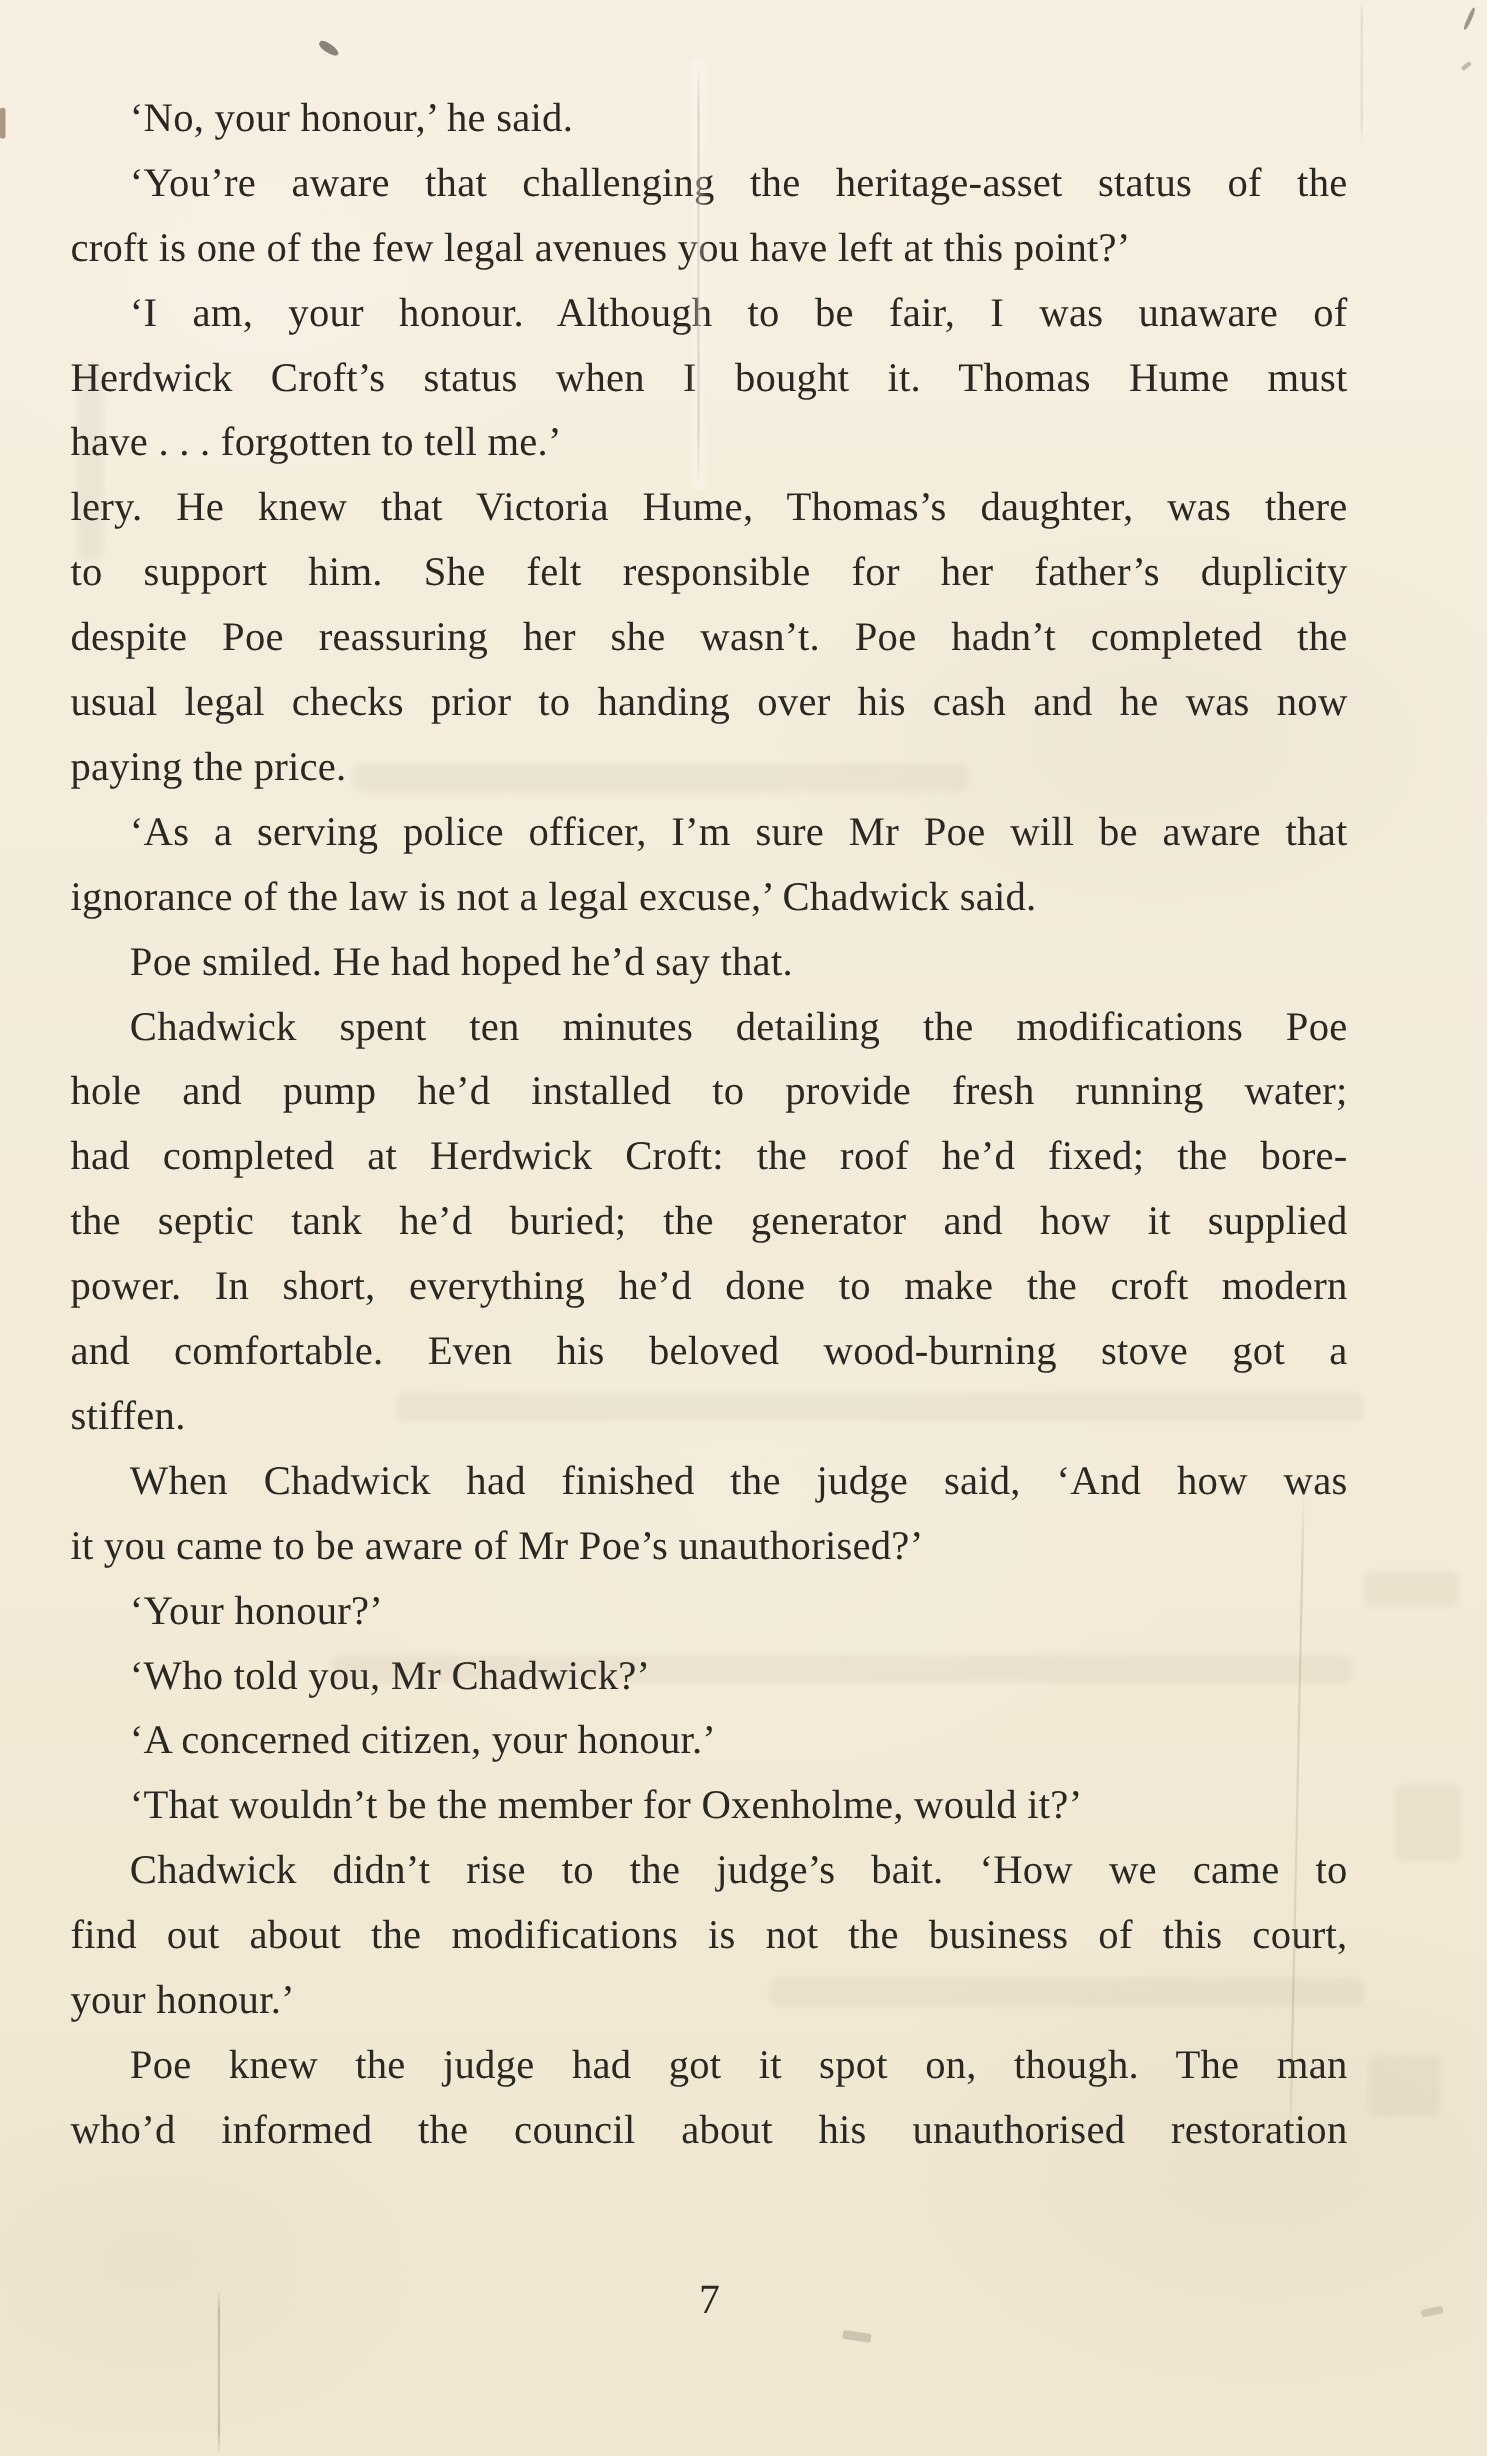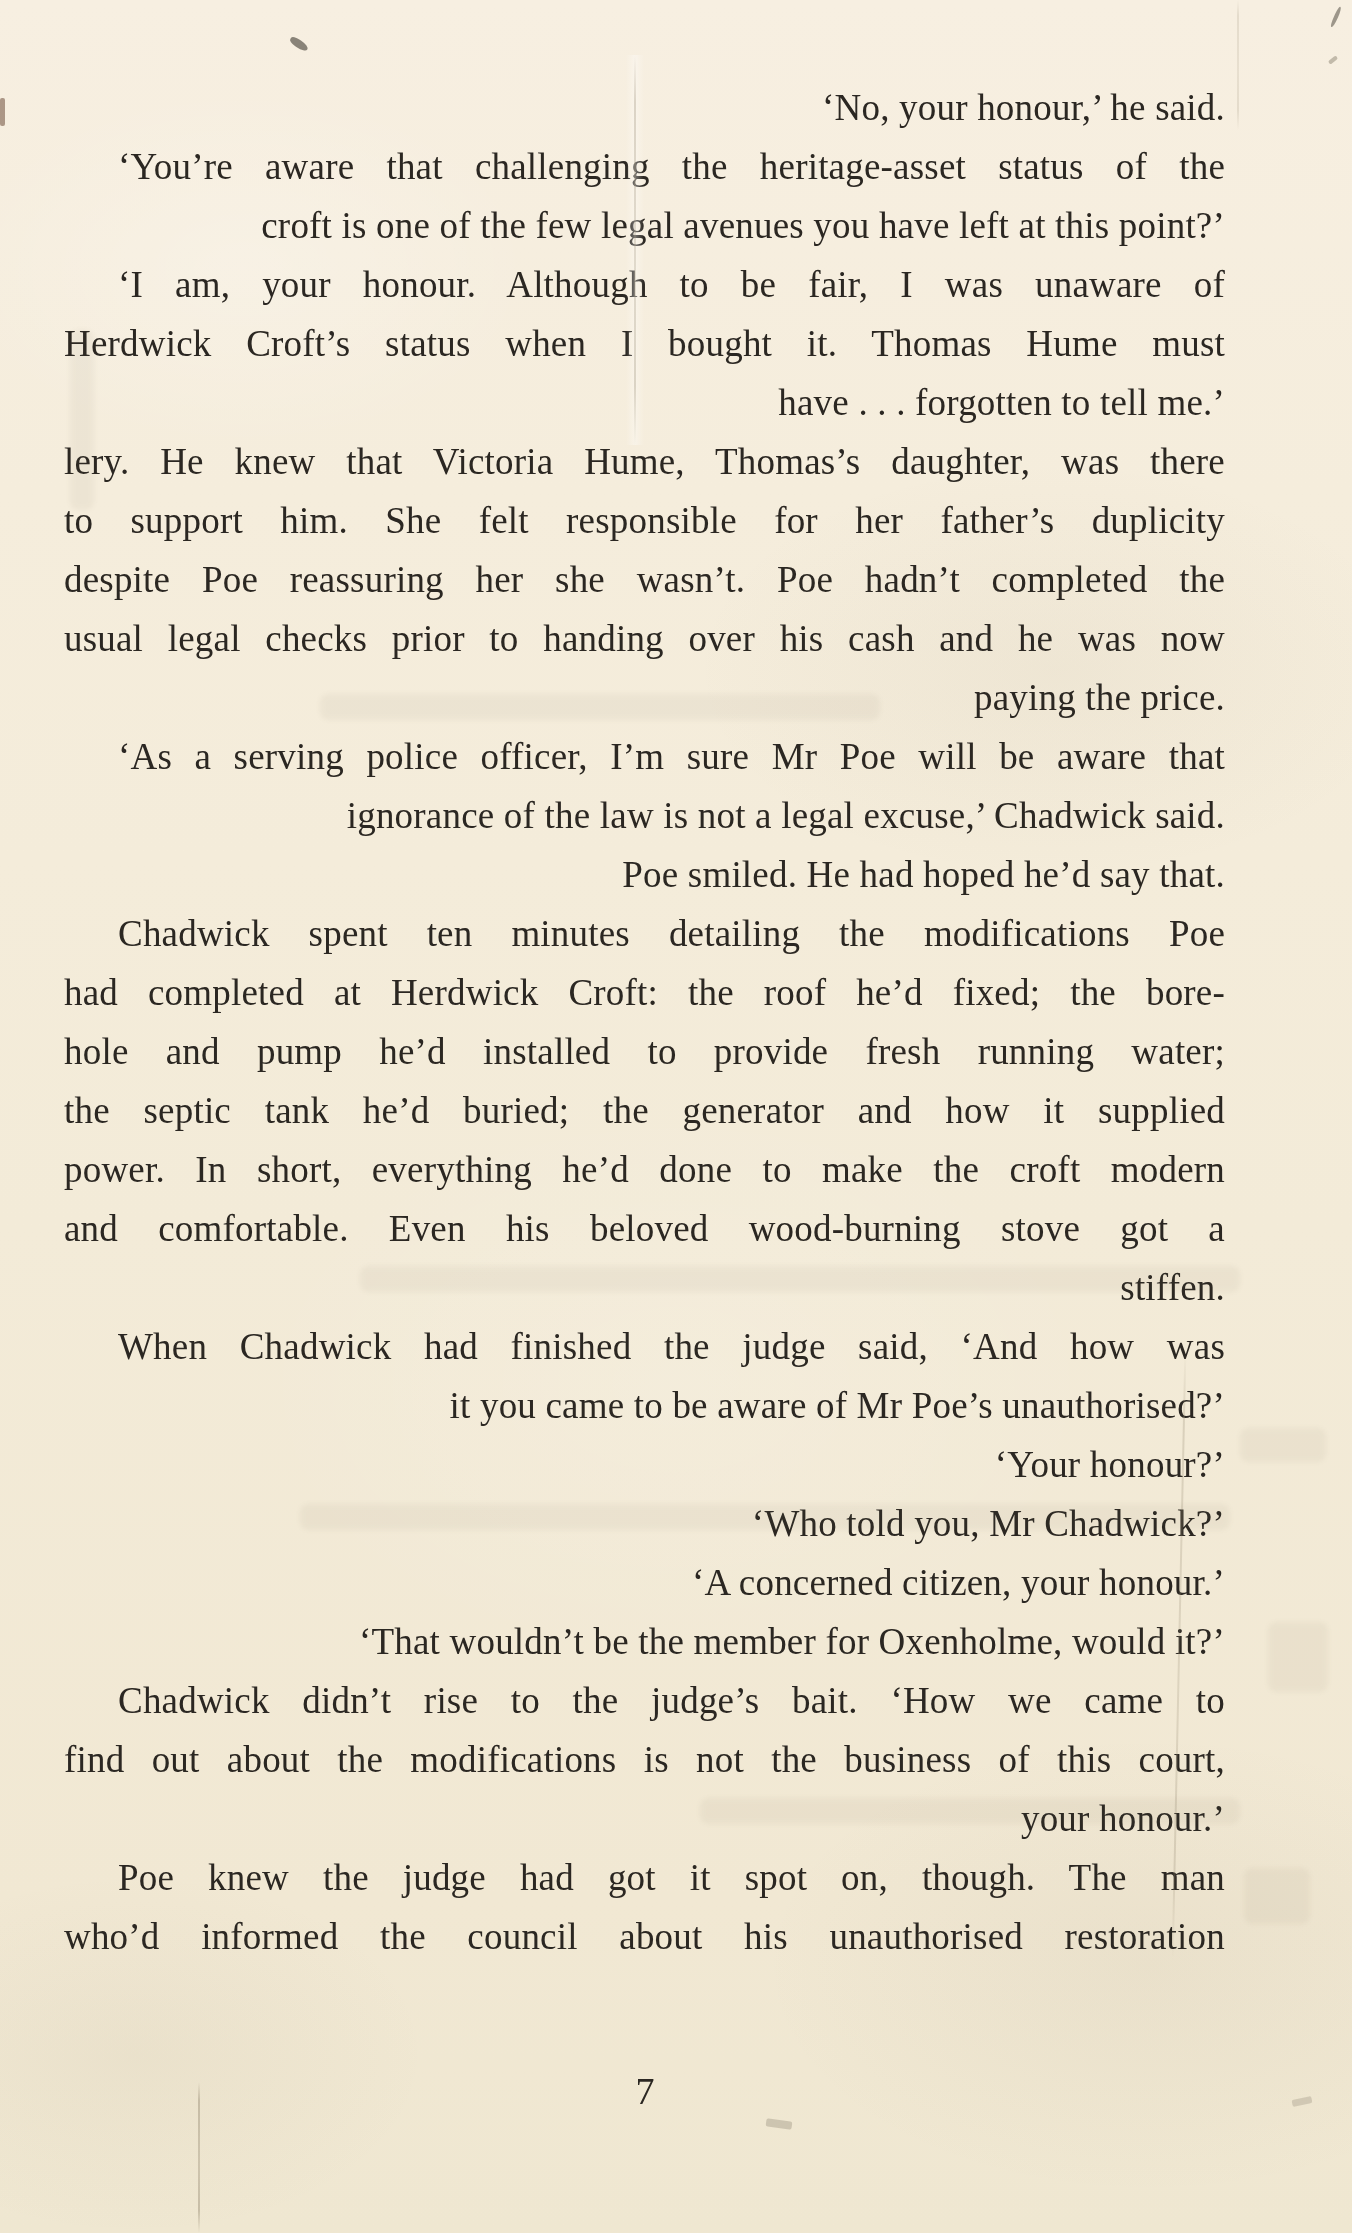--- a/index.html
+++ b/index.html
@@ -20,21 +20,21 @@
       radial-gradient(520px 300px at 78% 30%, rgba(120,104,74,.05), rgba(120,104,74,0) 70%),
       radial-gradient(640px 420px at 50% 62%, rgba(255,255,255,.10), rgba(255,255,255,0) 70%),
       radial-gradient(540px 320px at 85% 88%, rgba(120,104,74,.06), rgba(120,104,74,0) 72%),
       radial-gradient(420px 260px at 10% 92%, rgba(120,104,74,.05), rgba(120,104,74,0) 70%);
   }
   .text-block{
     position:absolute;left:64px;top:0;width:1161px;padding-top:78px;
   }
   .line{
     font-size:37px;line-height:59px;
-    text-align:right;
+    text-align:left;
     letter-spacing:0.2px;
   }
   .line.just{
     text-align:justify;
     text-align-last:justify;
     -moz-text-align-last:justify;
     text-justify:inter-word;
   }
   .line.indent{padding-left:54px;}
   .page-number{
@@ -68,22 +68,22 @@
       <div class="line">have . . . forgotten to tell me.’</div>
       <div class="line just">lery. He knew that Victoria Hume, Thomas’s daughter, was there</div>
       <div class="line just">to support him. She felt responsible for her father’s duplicity</div>
       <div class="line just">despite Poe reassuring her she wasn’t. Poe hadn’t completed the</div>
       <div class="line just">usual legal checks prior to handing over his cash and he was now</div>
       <div class="line">paying the price.</div>
       <div class="line indent just">‘As a serving police officer, I’m sure Mr Poe will be aware that</div>
       <div class="line">ignorance of the law is not a legal excuse,’ Chadwick said.</div>
       <div class="line indent">Poe smiled. He had hoped he’d say that.</div>
       <div class="line indent just">Chadwick spent ten minutes detailing the modifications Poe</div>
+      <div class="line just">hole and pump he’d installed to provide fresh running water;</div>
       <div class="line just">had completed at Herdwick Croft: the roof he’d fixed; the bore-</div>
-      <div class="line just">hole and pump he’d installed to provide fresh running water;</div>
       <div class="line just">the septic tank he’d buried; the generator and how it supplied</div>
       <div class="line just">power. In short, everything he’d done to make the croft modern</div>
       <div class="line just">and comfortable. Even his beloved wood-burning stove got a</div>
       <div class="line">stiffen.</div>
       <div class="line indent just">When Chadwick had finished the judge said, ‘And how was</div>
       <div class="line">it you came to be aware of Mr Poe’s unauthorised?’</div>
       <div class="line indent">‘Your honour?’</div>
       <div class="line indent">‘Who told you, Mr Chadwick?’</div>
       <div class="line indent">‘A concerned citizen, your honour.’</div>
       <div class="line indent">‘That wouldn’t be the member for Oxenholme, would it?’</div>

